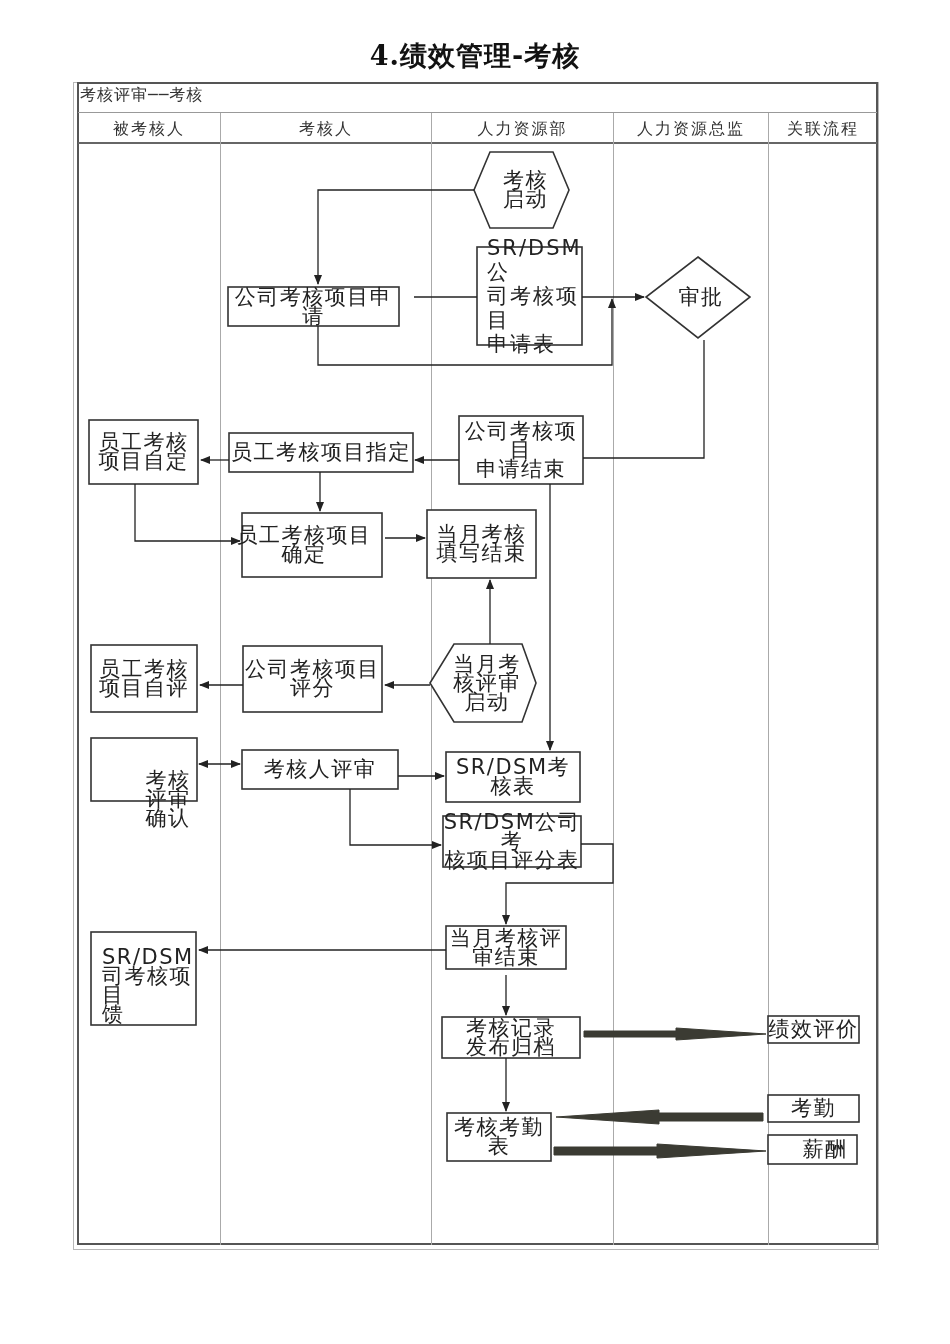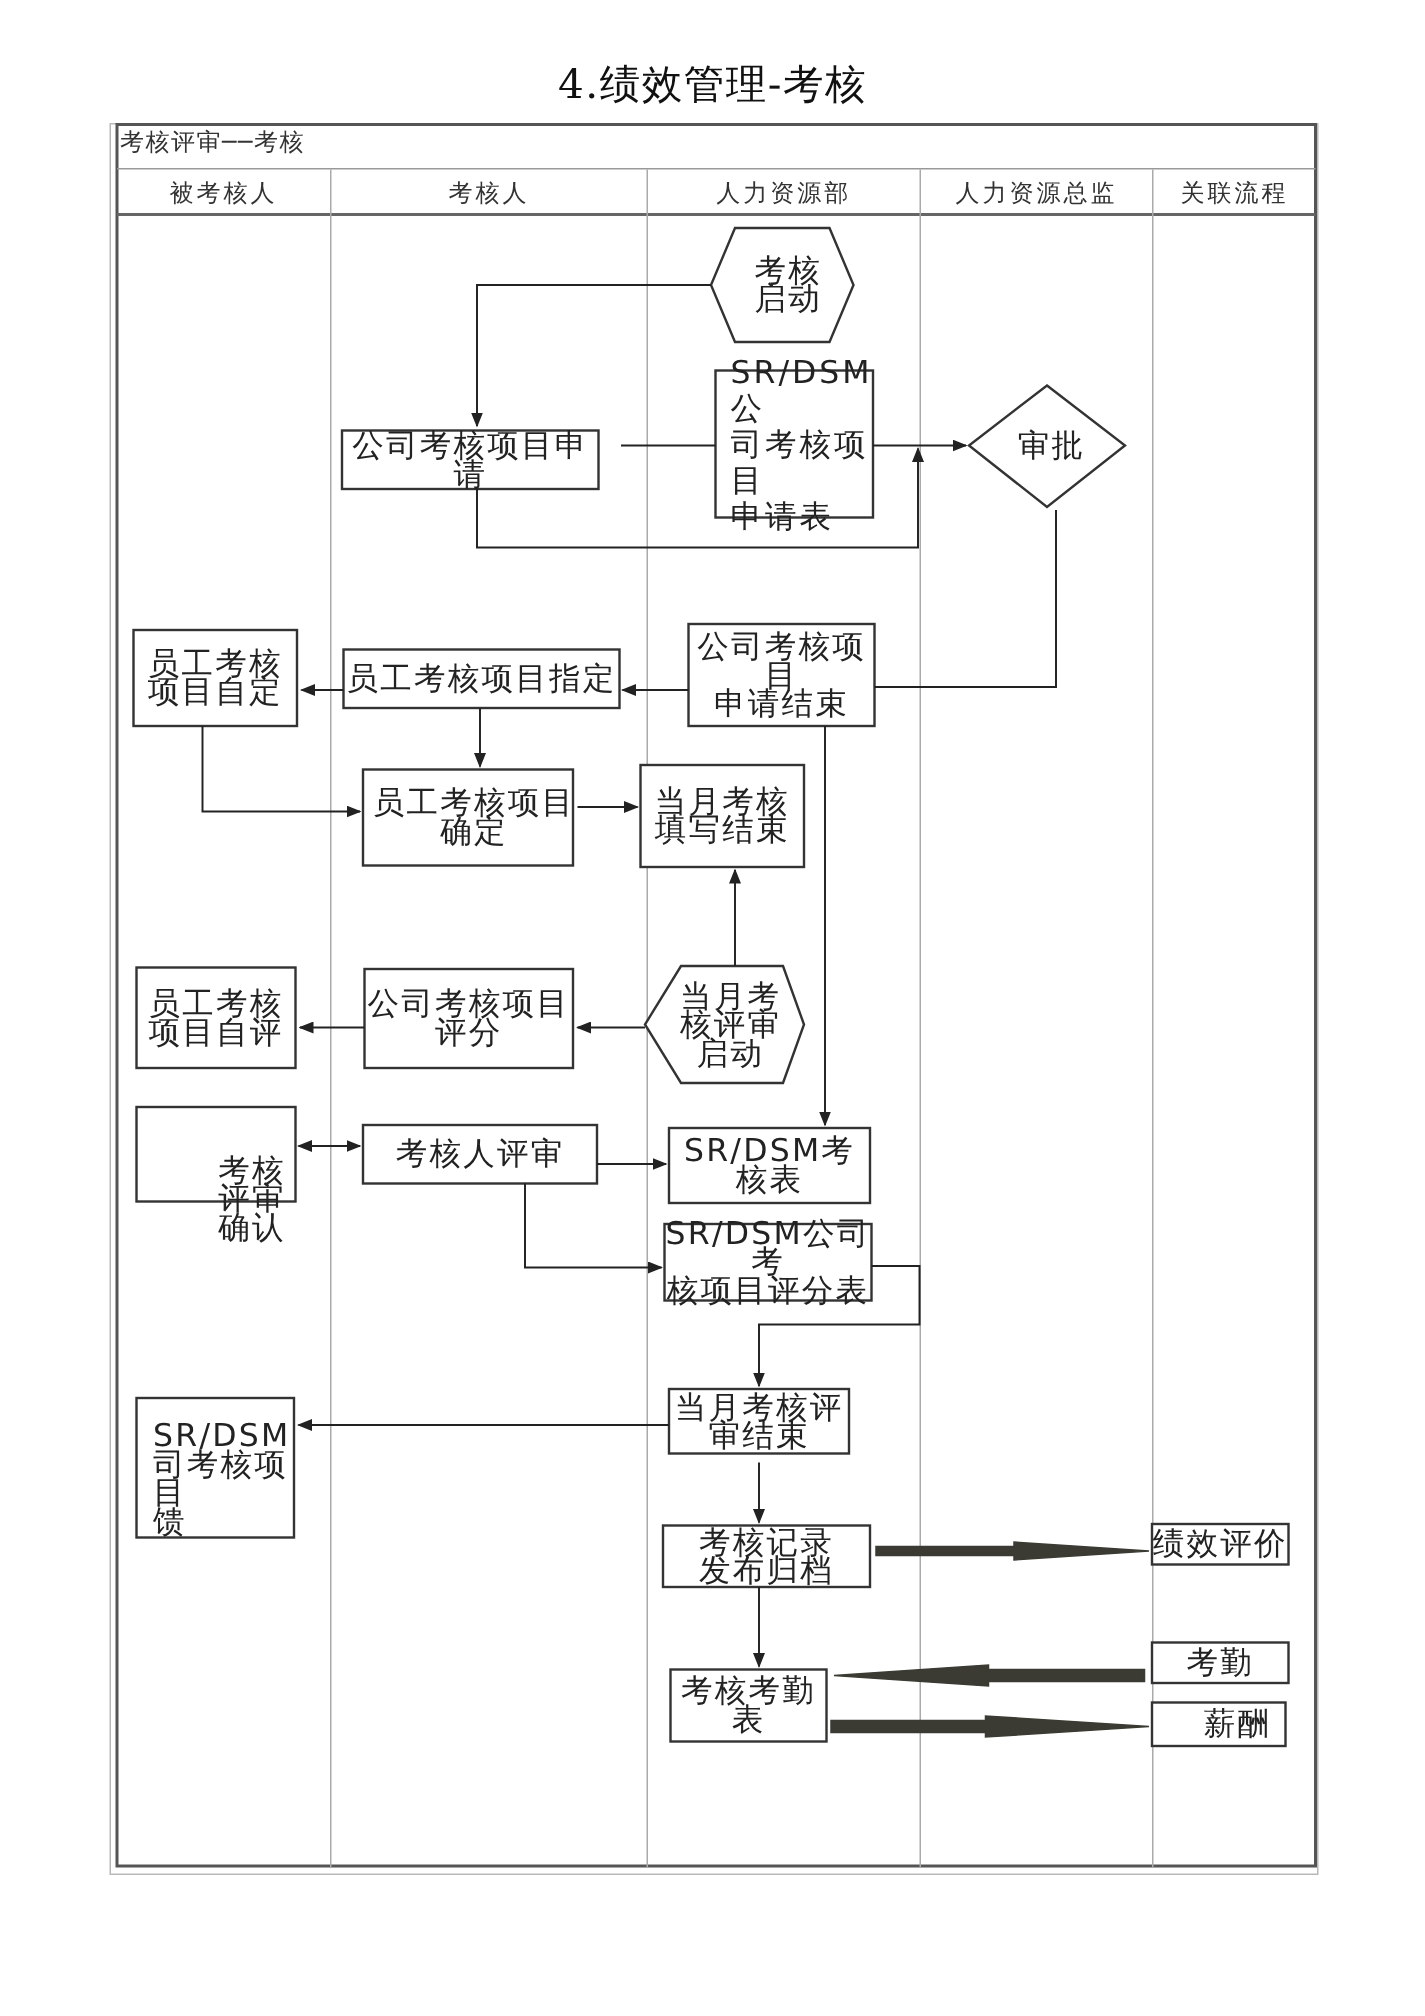--- a/index.html
+++ b/index.html
@@ -1,19 +1,19 @@
 <!DOCTYPE html>
 <html><head>
 <meta charset="utf-8">
 <style>
   html, body { margin:0; padding:0; background:#ffffff; }
   body { width:950px; height:1344px; position:relative; overflow:hidden;
          font-family:"DejaVu Sans", "Liberation Sans", sans-serif; color:#222; }
   .page-title { position:absolute; left:0; width:950px; top:38px; text-align:center;
-                font-family:"DejaVu Serif", "Liberation Serif", serif; font-weight:normal;
+                font-family:"DejaVu Serif", "Liberation Serif", serif; font-weight:bold;
                 font-size:27px; letter-spacing:1px; color:#111; }
   .frame-outer { position:absolute; left:73px; top:82px; width:806px; height:1168px;
                  border:1px solid #b8b8b8; box-sizing:border-box; }
   .frame { position:absolute; left:77px; top:82px; width:801px; height:1163px;
            border:2px solid #555; box-sizing:border-box; }
   .table-caption { position:absolute; left:80px; top:85px; font-size:16px; color:#333; letter-spacing:1px; }
   .hline { position:absolute; height:0; border-top:2px solid #666; }
   .hline.thin { border-top:1px solid #999; }
   .vline { position:absolute; width:0; border-left:1px solid #aaa; }
   .lane-header { position:absolute; top:115px; height:27px; line-height:27px; text-align:center;
@@ -118,21 +118,21 @@
 <div class="node-text" style="left:228px; top:287px; width:171px; height:39px;">公司考核项目申请</div>
 <div class="node-text left" style="left:477px; top:247px; width:105px; height:98px; padding-left:10px; line-height:24px; letter-spacing:2px;">SR/DSM公
 司考核项目
 申请表</div>
 <div class="node-text" style="left:646px; top:257px; width:104px; height:81px; padding-left:6px;">审批</div>
 <div class="node-text" style="left:459px; top:416px; width:124px; height:68px;">公司考核项目
 申请结束</div>
 <div class="node-text" style="left:229px; top:433px; width:184px; height:39px;">员工考核项目指定</div>
 <div class="node-text" style="left:89px; top:420px; width:109px; height:64px;">员工考核
 项目自定</div>
-<div class="node-text" style="left:246px; top:513px; width:140px; height:64px;">员工考核项目
+<div class="node-text" style="left:234px; top:513px; width:140px; height:64px;">员工考核项目
 确定</div>
 <div class="node-text" style="left:427px; top:510px; width:109px; height:68px;">当月考核
 填写结束</div>
 <div class="node-text" style="left:430px; top:644px; width:106px; height:78px; padding-left:8px;">当月考
 核评审
 启动</div>
 <div class="node-text" style="left:243px; top:646px; width:139px; height:66px;">公司考核项目
 评分</div>
 <div class="node-text" style="left:91px; top:645px; width:106px; height:67px;">员工考核
 项目自评</div>

